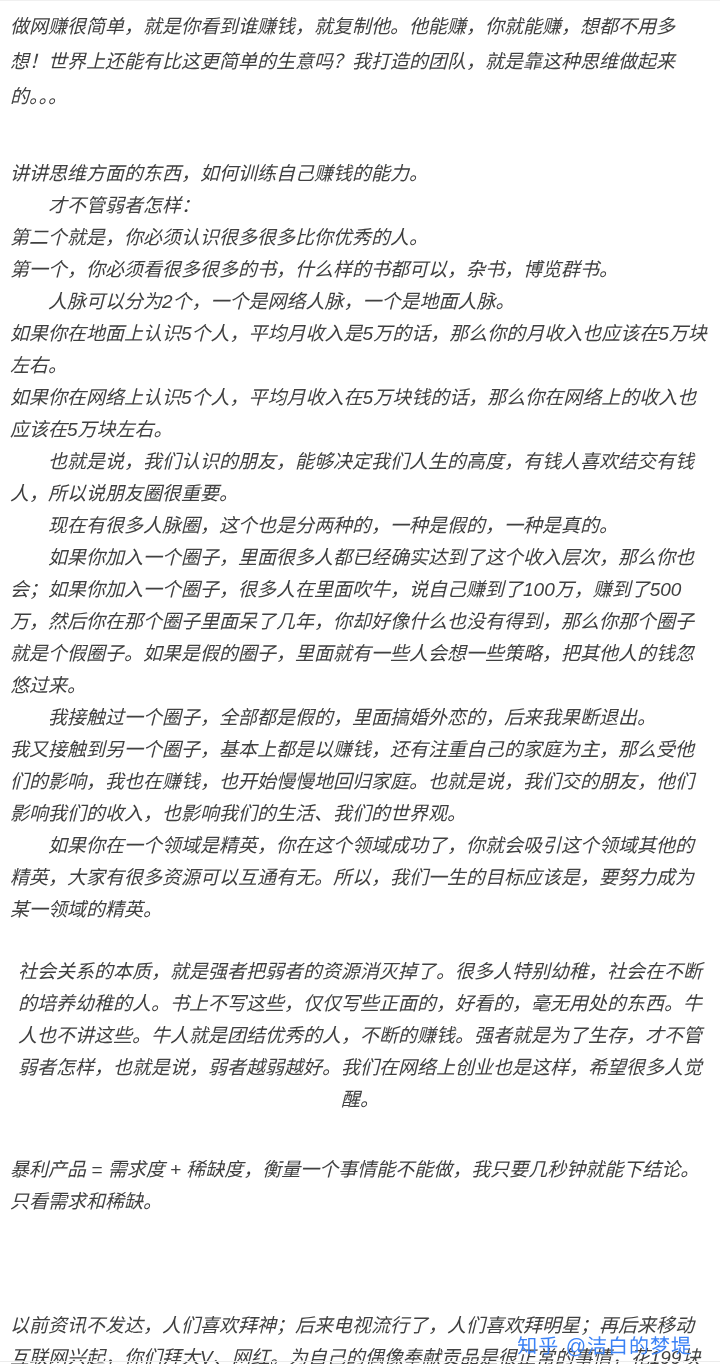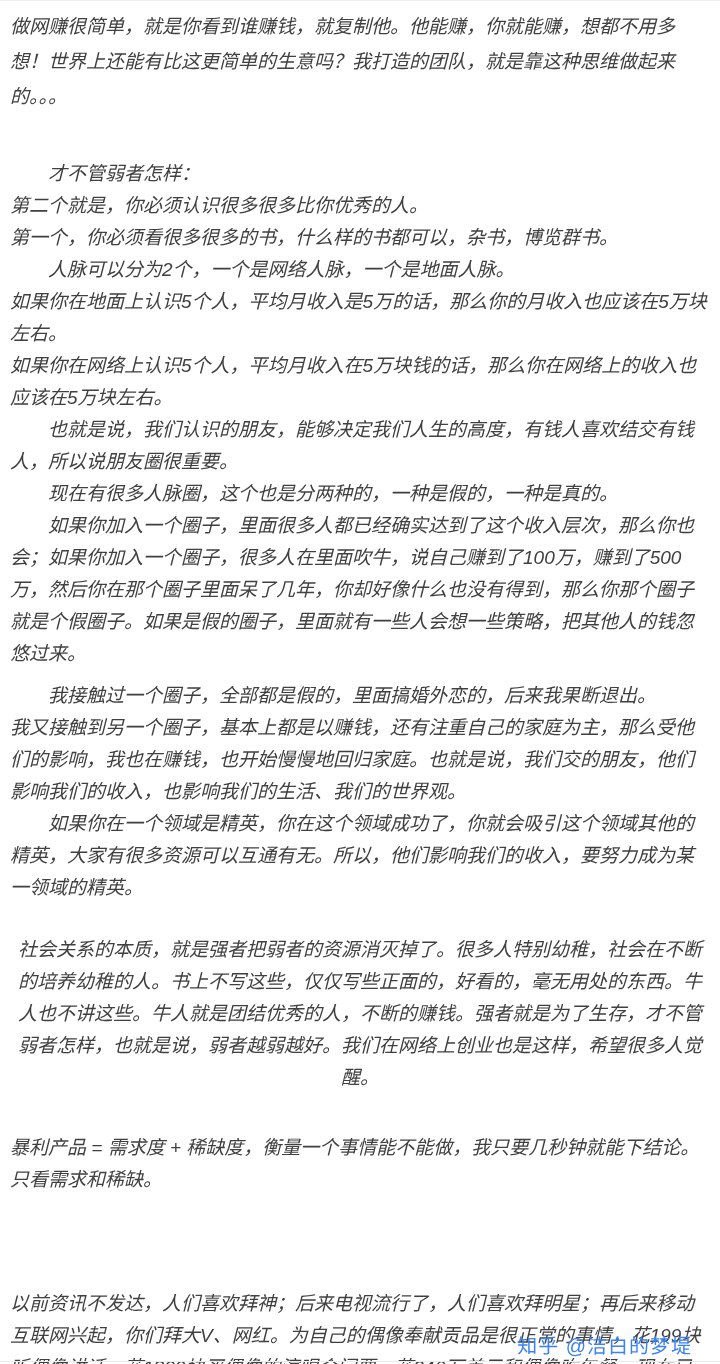--- a/index.html
+++ b/index.html
@@ -41,53 +41,54 @@
     word-break: break-all;
     font-style: italic;
   }
   .lead {
     line-height: 35px;
     margin-bottom: 44px;
   }
   .indent {
     text-indent: 2em;
   }
-  .gap-small  { margin-top: 10px; }   
+  .gap-small  { }   
   .gap-medium { margin-top: 30px; text-align: center; }   
   .gap-large  { margin-top: 38px; }   
   .gap-xlarge { margin-top: 92px; }   
   .watermark {
     position: absolute;
     top: 1334px;
     right: 28px;
     font-size: 20px;
     line-height: 24px;
     color: #3b82f6;
     letter-spacing: 1px;
   }
 </style>
 </head>
 <body>
 
 <div class="edge-top"></div>
 
 <main class="article">
   <p class="para lead">做网赚很简单，就是你看到谁赚钱，就复制他。他能赚，你就能赚，想都不用多想！世界上还能有比这更简单的生意吗？我打造的团队，就是靠这种思维做起来的。。。</p>
+  <p class="para">讲讲思维方面的东西，如何训练自己赚钱的能力。</p>
   <p class="para indent">才不管弱者怎样：</p>
   <p class="para">第二个就是，你必须认识很多很多比你优秀的人。</p>
   <p class="para">第一个，你必须看很多很多的书，什么样的书都可以，杂书，博览群书。</p>
   <p class="para indent">人脉可以分为2个，一个是网络人脉，一个是地面人脉。</p>
   <p class="para">如果你在地面上认识5个人，平均月收入是5万的话，那么你的月收入也应该在5万块左右。</p>
   <p class="para">如果你在网络上认识5个人，平均月收入在5万块钱的话，那么你在网络上的收入也应该在5万块左右。</p>
   <p class="para indent">也就是说，我们认识的朋友，能够决定我们人生的高度，有钱人喜欢结交有钱人，所以说朋友圈很重要。</p>
   <p class="para indent">现在有很多人脉圈，这个也是分两种的，一种是假的，一种是真的。</p>
   <p class="para indent">如果你加入一个圈子，里面很多人都已经确实达到了这个收入层次，那么你也会；如果你加入一个圈子，很多人在里面吹牛，说自己赚到了100万，赚到了500万，然后你在那个圈子里面呆了几年，你却好像什么也没有得到，那么你那个圈子就是个假圈子。如果是假的圈子，里面就有一些人会想一些策略，把其他人的钱忽悠过来。</p>
   <p class="para indent gap-small">我接触过一个圈子，全部都是假的，里面搞婚外恋的，后来我果断退出。</p>
   <p class="para">我又接触到另一个圈子，基本上都是以赚钱，还有注重自己的家庭为主，那么受他们的影响，我也在赚钱，也开始慢慢地回归家庭。也就是说，我们交的朋友，他们影响我们的收入，也影响我们的生活、我们的世界观。</p>
-  <p class="para indent">如果你在一个领域是精英，你在这个领域成功了，你就会吸引这个领域其他的精英，大家有很多资源可以互通有无。所以，他们影响我们的收入，要努力成为某一领域的精英。</p>
+  <p class="para indent">如果你在一个领域是精英，你在这个领域成功了，你就会吸引这个领域其他的精英，大家有很多资源可以互通有无。所以，我们一生的目标应该是，要努力成为某一领域的精英。</p>
   <p class="para gap-medium">社会关系的本质，就是强者把弱者的资源消灭掉了。很多人特别幼稚，社会在不断的培养幼稚的人。书上不写这些，仅仅写些正面的，好看的，毫无用处的东西。牛人也不讲这些。牛人就是团结优秀的人，不断的赚钱。强者就是为了生存，才不管弱者怎样，也就是说，弱者越弱越好。我们在网络上创业也是这样，希望很多人觉醒。</p>
   <p class="para gap-large">暴利产品 = 需求度 + 稀缺度，衡量一个事情能不能做，我只要几秒钟就能下结论。只看需求和稀缺。</p>
   <p class="para gap-xlarge">以前资讯不发达，人们喜欢拜神；后来电视流行了，人们喜欢拜明星；再后来移动互联网兴起，你们拜大V、网红。为自己的偶像奉献贡品是很正常的事情，花199块听偶像讲话，花1800块买偶像的演唱会门票，花346万美元和偶像吃午餐。现在已经不是物质社会，偶像就开始控制人的精神世界。</p>
 </main>
 
 <div class="watermark">知乎 @洁白的梦堤</div>
 
 <div class="edge-bottom"></div>
 
 </body></html>

